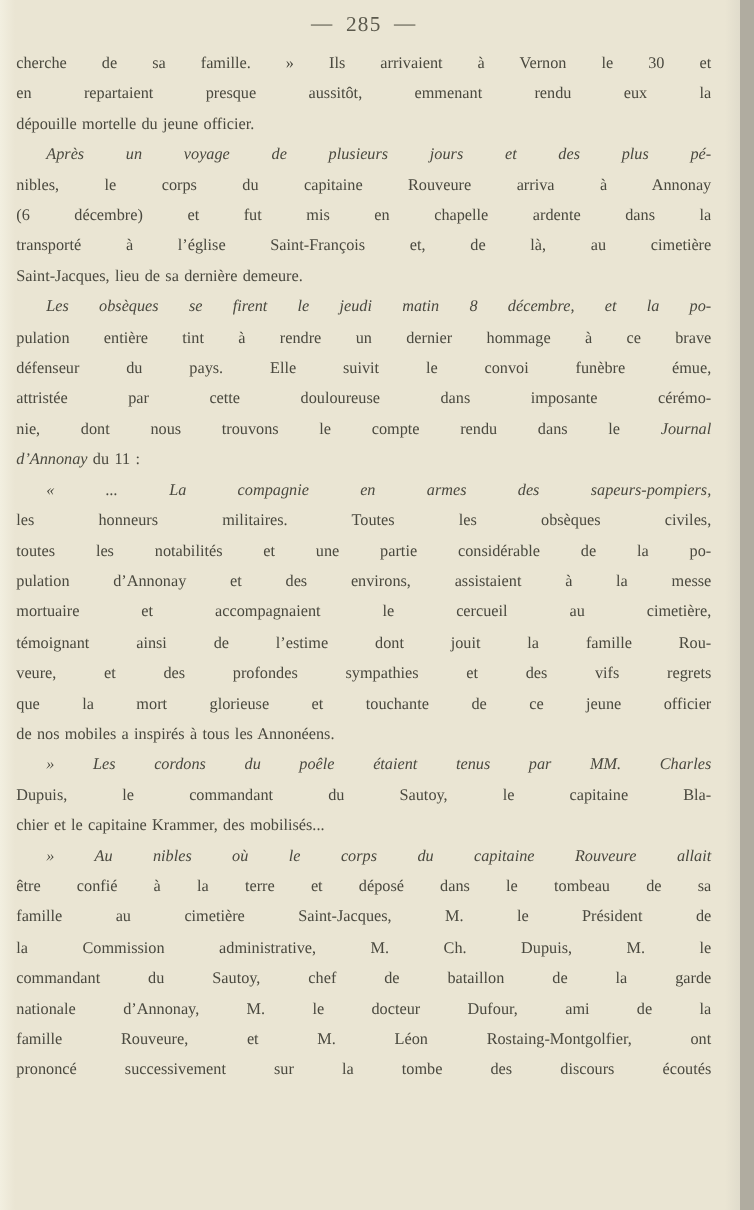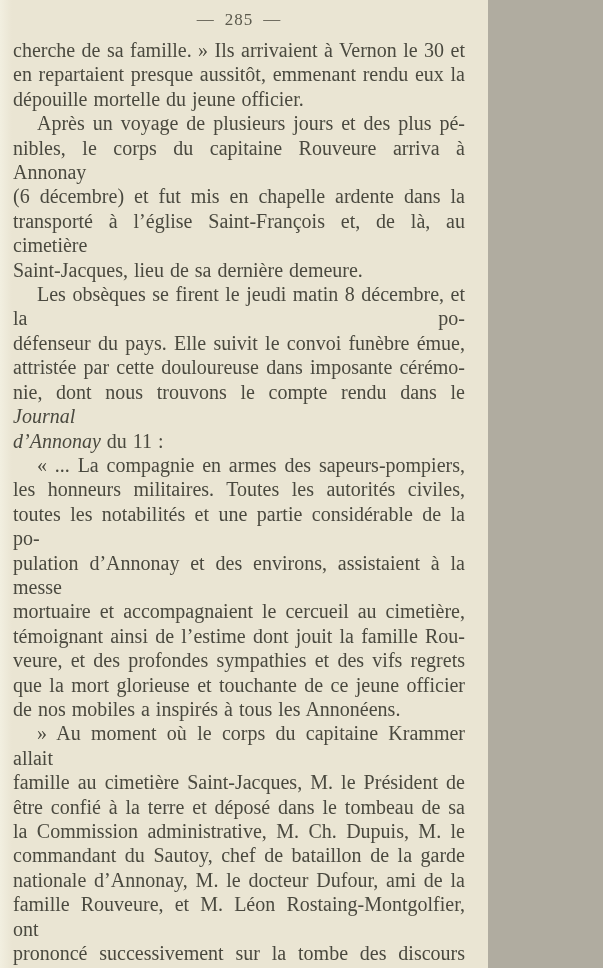--- a/index.html
+++ b/index.html
@@ -2,21 +2,21 @@
 <html><head>
 <meta charset="utf-8">
 <style>
   html, body {
     margin: 0;
     padding: 0;
     background: #b0aca0;
   }
   .page {
     position: relative;
-    width: 488px;
+    width: 592px;
     height: 968px;
     box-sizing: border-box;
     margin: 0;
     padding: 8px 23px 0 13px;
     background:
       linear-gradient(90deg,
         #f2efe0 0px,
         var(--paper) 12px,
         var(--paper) 580px,
         #dbd7c8 598px,
@@ -35,32 +35,33 @@
   }
   .page-header .dash {
     display: inline-block;
     margin: 0 10px;
     transform: translateY(-1px);
   }
   .text-block {
     width: 100%;
   }
   .line {
-    font-size: 20px;
+    font-size: 13px;
     line-height: 24.4px;
     text-align: justify;
     text-align-last: justify;
     white-space: normal;
     word-spacing: 1px;
   }
   .line.final {
     text-align-last: left;
   }
   .line.indent {
     text-indent: 24px;
+    font-style: italic;
   }
   .line i {
   }
 </style>
 </head>
 <body>
 
 <div class="page" style="--paper: #eae5d3; --ink: #4a493f; --header-ink: #5b594c;">
   <div class="page-header">
     <span class="dash">—</span><span>285</span><span class="dash">—</span>
@@ -73,40 +74,46 @@
       </div>
       <div>
         <div class="line indent"><span>Après un voyage de plusieurs jours et des plus pé-</span></div>
         <div class="line"><span>nibles, le corps du capitaine Rouveure arriva à Annonay</span></div>
         <div class="line"><span>(6 décembre) et fut mis en chapelle ardente dans la</span></div>
         <div class="line"><span>transporté à l’église Saint-François et, de là, au cimetière</span></div>
         <div class="line final"><span>Saint-Jacques, lieu de sa dernière demeure.</span></div>
       </div>
       <div>
         <div class="line indent"><span>Les obsèques se firent le jeudi matin 8 décembre, et la po-</span></div>
+        <div class="line"><span>pulation entière tint à rendre un dernier hommage à ce brave</span></div>
         <div class="line"><span>défenseur du pays. Elle suivit le convoi funèbre émue,</span></div>
         <div class="line"><span>attristée par cette douloureuse dans imposante cérémo-</span></div>
         <div class="line"><span>nie, dont nous trouvons le compte rendu dans le </span><i>Journal</i></div>
         <div class="line final"><i>d’Annonay</i><span> du 11 :</span></div>
       </div>
       <div>
         <div class="line indent"><span>« ... La compagnie en armes des sapeurs-pompiers,</span></div>
-        <div class="line"><span>les honneurs militaires. Toutes les autorités civiles,</span></div>
+        <div class="line"><span>les honneurs militaires. Toutes les obsèques civiles,</span></div>
         <div class="line"><span>toutes les notabilités et une partie considérable de la po-</span></div>
         <div class="line"><span>pulation d’Annonay et des environs, assistaient à la messe</span></div>
         <div class="line"><span>mortuaire et accompagnaient le cercueil au cimetière,</span></div>
         <div class="line"><span>témoignant ainsi de l’estime dont jouit la famille Rou-</span></div>
         <div class="line"><span>veure, et des profondes sympathies et des vifs regrets</span></div>
         <div class="line"><span>que la mort glorieuse et touchante de ce jeune officier</span></div>
         <div class="line final"><span>de nos mobiles a inspirés à tous les Annonéens.</span></div>
       </div>
       <div>
-        <div class="line indent"><span>» Au moment où le corps du capitaine Krammer allait</span></div>
+        <div class="line indent"><span>» Les cordons du poêle étaient tenus par MM. Charles</span></div>
+        <div class="line"><span>Dupuis, le commandant du Sautoy, le capitaine Bla-</span></div>
+        <div class="line final"><span>chier et le capitaine Krammer, des mobilisés...</span></div>
+      </div>
+      <div>
+        <div class="line indent"><span>» Au nibles où le corps du capitaine Rouveure allait</span></div>
+        <div class="line"><span>être confié à la terre et déposé dans le tombeau de sa</span></div>
         <div class="line"><span>famille au cimetière Saint-Jacques, M. le Président de</span></div>
-        <div class="line"><span>être confié à la terre et déposé dans le tombeau de sa</span></div>
         <div class="line"><span>la Commission administrative, M. Ch. Dupuis, M. le</span></div>
         <div class="line"><span>commandant du Sautoy, chef de bataillon de la garde</span></div>
         <div class="line"><span>nationale d’Annonay, M. le docteur Dufour, ami de la</span></div>
         <div class="line"><span>famille Rouveure, et M. Léon Rostaing-Montgolfier, ont</span></div>
         <div class="line"><span>prononcé successivement sur la tombe des discours écoutés</span></div>
       </div>
     </div>
 </div>
 
 </body></html>

